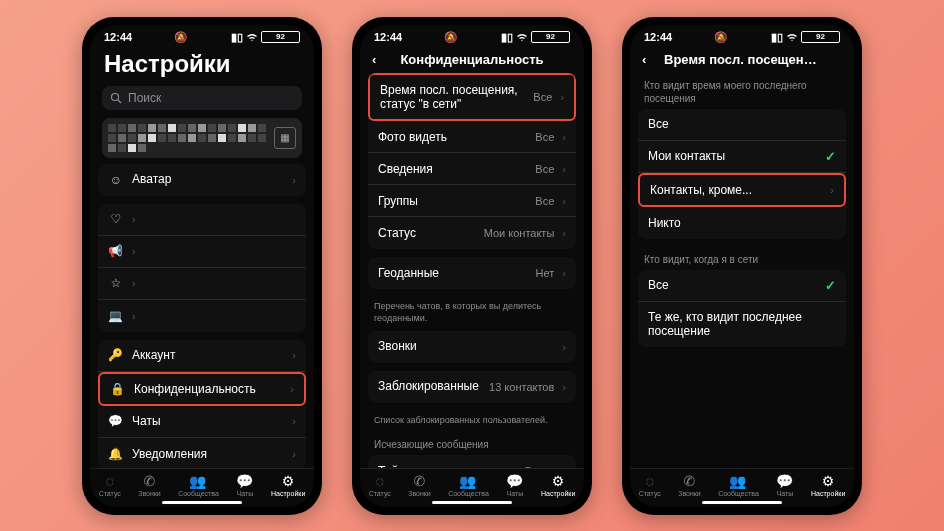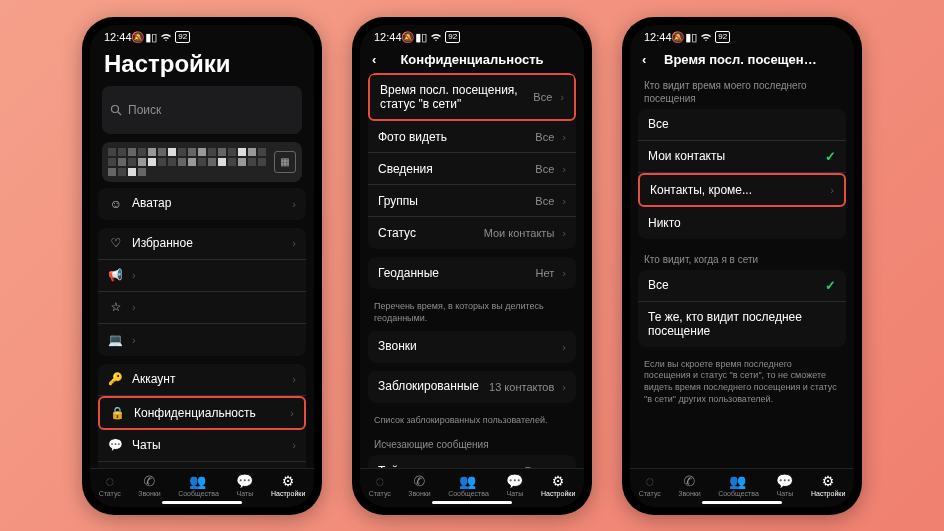--- a/index.html
+++ b/index.html
@@ -16,36 +16,36 @@
     padding: 8px; position: relative;
     box-shadow: 0 4px 20px rgba(0,0,0,0.3);
   }
   .screen {
     width: 100%; height: 100%;
     background: #0a0a0a; border-radius: 26px;
     overflow: hidden; display: flex; flex-direction: column;
     color: #fff;
   }
   .statusbar {
-    display: flex; align-items: center;
-    padding: 6px 14px 2px; font-size: 11px; font-weight: 400;
+    display: flex; justify-content: space-between; align-items: center;
+    padding: 6px 14px 2px; font-size: 11px; font-weight: 700;
   }
   .statusbar .right { display: flex; align-items: center; gap: 3px; }
-  .battery-box { border: 1px solid #fff; border-radius: 2px; padding: 0 2px; font-size: 8px; line-height: 10px;}
+  .battery-box { border: 1px solid #fff; border-radius: 2px; padding: 0 14px; font-size: 8px; line-height: 10px;}
   .header {
     display: flex; align-items: center; padding: 6px 12px;
     font-size: 13px; font-weight: 600; gap: 8px;
   }
   .header-title { flex: 1; text-align: center; white-space: nowrap; overflow: hidden; text-overflow: ellipsis;}
   .header .back { width: 14px; }
   .header .spacer { width: 14px; }
   .big-title { font-size: 24px; font-weight: 700; padding: 4px 14px 8px; }
   .search {
     margin: 0 12px 8px; background: #1c1c1e; border-radius: 8px;
-    display: flex; align-items: center; padding: 17px 8px; gap: 6px;
+    display: flex; align-items: center; padding: 5px 8px; gap: 6px;
     color: #8e8e93; font-size: 12px;
   }
   .content { flex: 1; overflow: hidden; }
   .section-label { color: #8e8e93; font-size: 10px; padding: 6px 14px 4px; line-height: 1.3; }
   .footnote { color: #8e8e93; font-size: 9px; padding: 4px 14px 6px; line-height: 1.3; }
   .group { background: #111; margin: 0 8px 8px; border-radius: 8px; overflow: hidden; }
   .row {
     display: flex; align-items: center; padding: 8px 10px;
     border-bottom: 0.5px solid #2a2a2a; font-size: 12px; min-height: 32px;
     gap: 8px;
@@ -150,21 +150,20 @@
       <div class="group">
         <div class="row">
           <span class="icon">☺</span>
           <span class="label">Аватар</span>
           <span class="chev">›</span>
         </div>
       </div>
       <div class="group">
         <div class="row">
           <span class="icon">♡</span>
-          <span class="label">Избранное</span>
           <span class="chev">›</span>
         </div>
         <div class="row">
           <span class="icon">📢</span>
           <span class="chev">›</span>
         </div>
         <div class="row">
           <span class="icon">☆</span>
           <span class="chev">›</span>
         </div>
@@ -270,21 +269,21 @@
           <span class="chev">›</span>
         </div>
       </div>
       <div class="group">
         <div class="row">
           <span class="label">Геоданные</span>
           <span class="value">Нет</span>
           <span class="chev">›</span>
         </div>
       </div>
-      <div class="footnote">Перечень время, в которых вы делитесь геоданными.</div>
+      <div class="footnote">Перечень чатов, в которых вы делитесь геоданными.</div>
       <div class="group">
         <div class="row">
           <span class="label">Звонки</span>
           <span class="chev">›</span>
         </div>
       </div>
       <div class="group">
         <div class="row">
           <span class="label">Заблокированные</span>
           <span class="value">13 контактов</span>
@@ -368,21 +367,20 @@
       <div class="section-label">Кто видит, когда я в сети</div>
       <div class="group">
         <div class="row">
           <span class="label">Все</span>
           <span class="check">✓</span>
         </div>
         <div class="row">
           <span class="label">Те же, кто видит последнее посещение</span>
         </div>
       </div>
-      <div class="footnote">Если вы скроете время последнего посещения и статус "в сети", то не сможете видеть время последнего посещения и статус "в сети" других пользователей.</div>
     </div>
     <div class="tabbar">
       <div class="tab">
           <span class="ticon">◌</span>
           <span>Статус</span>
         </div>
       <div class="tab">
           <span class="ticon">✆</span>
           <span>Звонки</span>
         </div>

